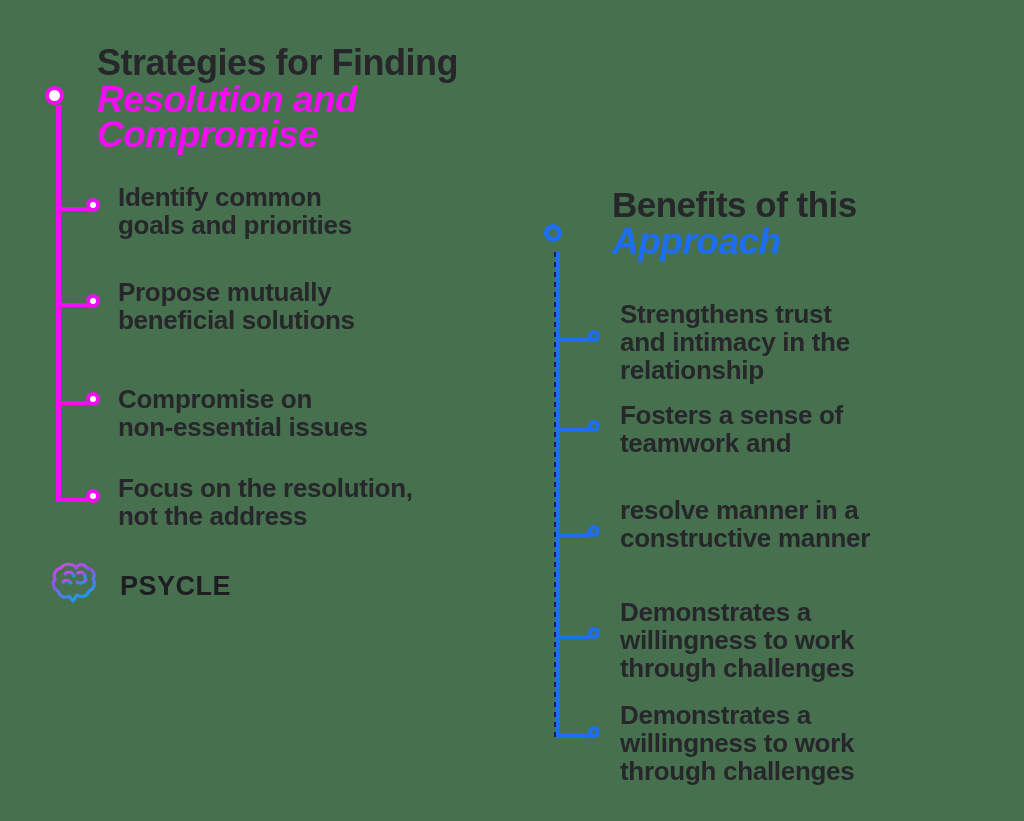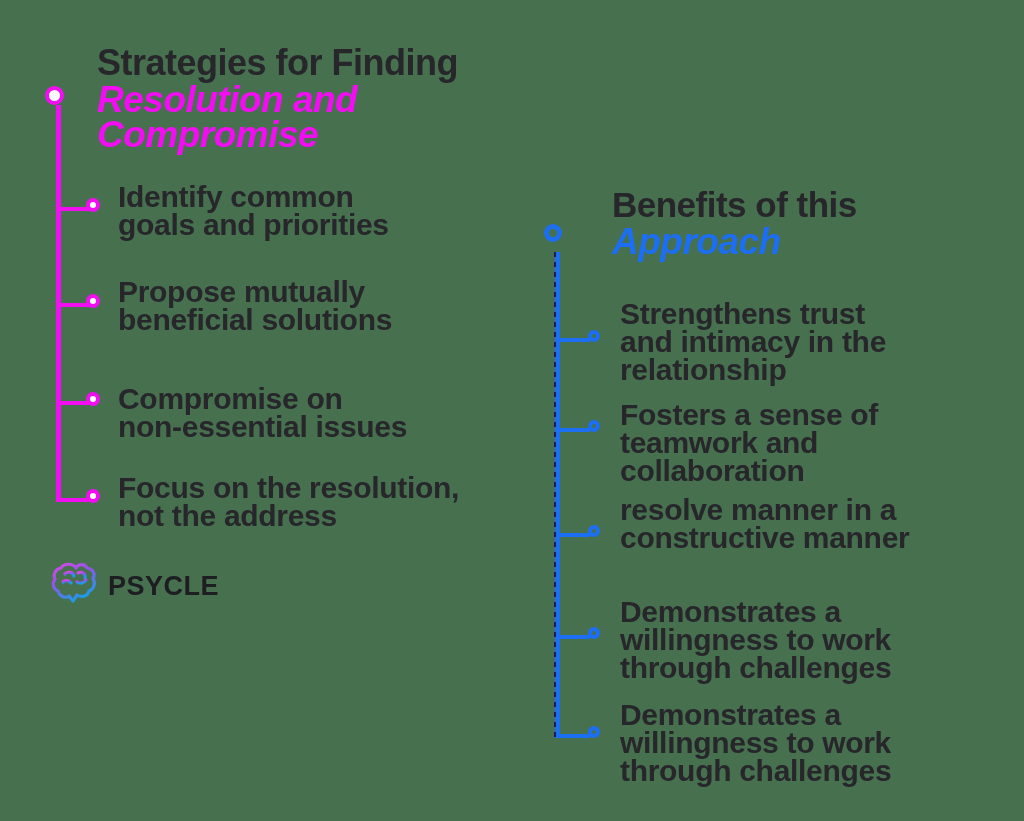--- a/index.html
+++ b/index.html
@@ -84,39 +84,39 @@
     width: 12px; height: 12px;
     border: 4px solid #1C6EF2;
     border-radius: 50%;
     background: transparent;
   }
 
   
   .item-text {
     position: absolute;
     color: #26262B;
-    font-size: 30px;
+    font-size: 26px;
     line-height: 28px;
     font-weight: 600;
     letter-spacing: -0.3px;
     white-space: nowrap;
   }
 
   
   .logo {
     position: absolute;
     display: flex;
     align-items: center;
   }
   .logo-text {
     color: #1d1d22;
     font-size: 27px;
     font-weight: 800;
     letter-spacing: 0.5px;
-    margin-left: 6px;
+    margin-left: 18px;
     margin-top: 2px;
   }
 </style>
 </head>
 <body>
 
 <div class="canvas">
 
   <div>
 
@@ -192,21 +192,20 @@
       <div>Strengthens trust</div>
       <div>and intimacy in the</div>
       <div>relationship</div>
     </div>
 
     <div class="branch-blue" style="left:560px; top:428px; width:30px;"></div>
     <div class="node-blue" style="left:588px; top:420px;"></div>
     <div class="item-text" style="left:620px; top:401px;">
       <div>Fosters a sense of</div>
       <div>teamwork and</div>
-      <div>collaboration</div>
     </div>
 
     <div class="branch-blue" style="left:560px; top:533px; width:30px;"></div>
     <div class="node-blue" style="left:588px; top:525px;"></div>
     <div class="item-text" style="left:620px; top:496px;">
       <div>resolve manner in a</div>
       <div>constructive manner</div>
     </div>
 
     <div class="branch-blue" style="left:560px; top:635px; width:30px;"></div>

